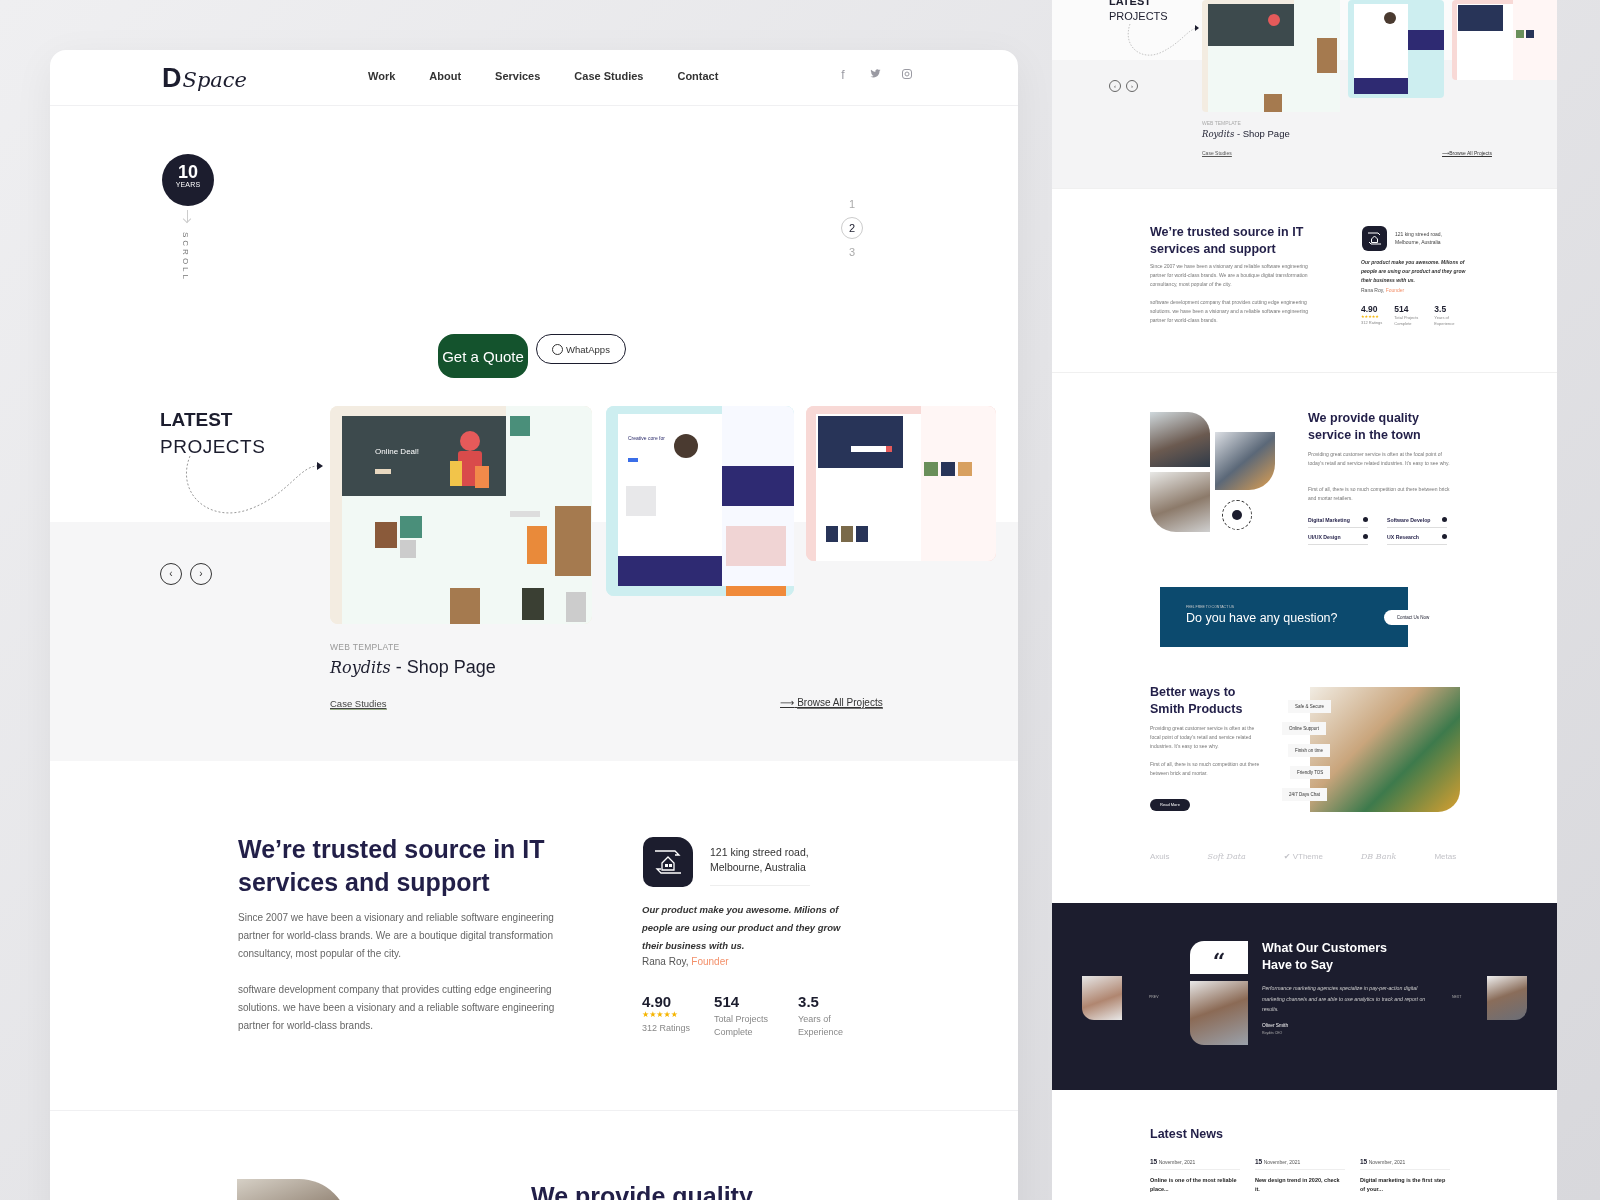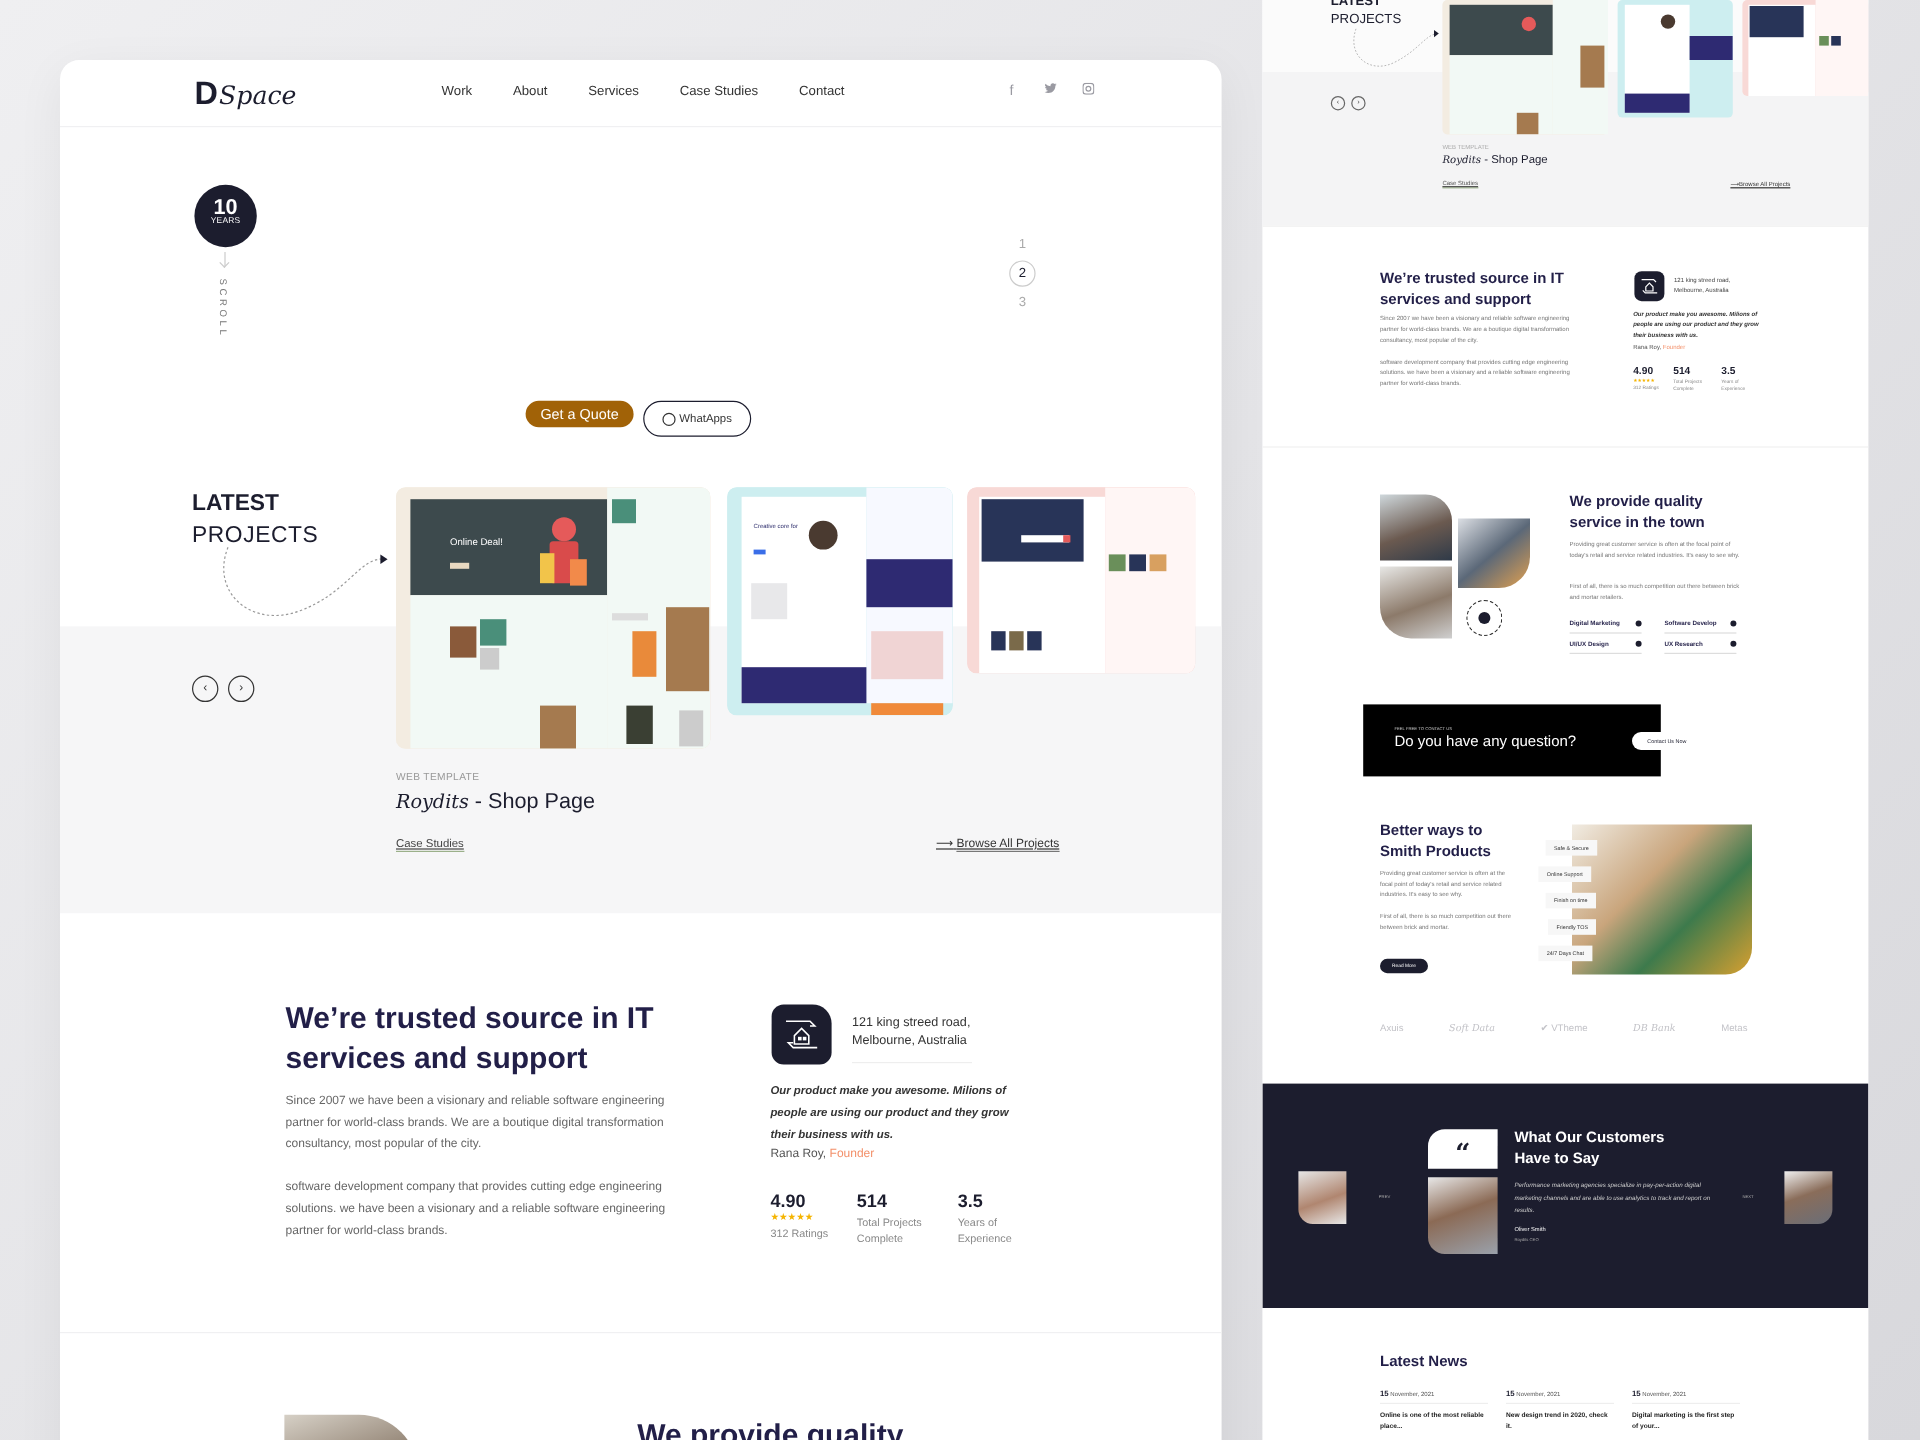--- a/index.html
+++ b/index.html
@@ -17,21 +17,21 @@
     background: #ffffff; border-radius: 16px 16px 0 0; overflow: hidden;
     box-shadow: 0 10px 40px rgba(0,0,0,0.06);
   }
   .nav {
     height: 56px; border-bottom: 1px solid #f0f0f2; position: relative;
   }
   .logo { position: absolute; left: 112px; top: 13px; font-size: 26px; color: #1c1d2e; display:flex; align-items: baseline; }
   .logo .d { font-weight: 700; font-family: "Liberation Sans", sans-serif; font-size: 27px; }
   .logo .s { font-family: "DejaVu Serif", serif; font-style: italic; font-size: 21px; margin-left: 1px; }
   .nav-links { position: absolute; left: 318px; top: 20px; display: flex; gap: 0; }
-  .nav-links a { font-size: 11px; color: #333; text-decoration: none; margin-right: 34px; }
+  .nav-links a { font-size: 11px; color: #333; text-decoration: none; margin-right: 34px; font-weight: bold; }
   .socials { position: absolute; left: 786px; top: 18px; display: flex; gap: 18px; }
   .socials span { color: #9a9aa2; font-size: 12px; width: 14px; text-align: center; }
 
   
   .hero { position: relative; height: 300px; }
   .years-badge {
     position: absolute; left: 112px; top: 48px; width: 52px; height: 52px; border-radius: 50%;
     background: #1c1d2e; color: #fff; text-align: center;
   }
   .years-badge .num { font-size: 18px; font-weight: 700; display: block; margin-top: 9px; line-height: 18px; }
@@ -47,22 +47,22 @@
     font-size: 64px; font-weight: 700; letter-spacing: -1px; color: #1c1d2e;
     padding-left: 2px;
   }
   .hero-title .script { font-family: "DejaVu Serif", serif; font-style: italic; font-weight: 400; font-size: 56px; letter-spacing: -2px; }
   .hero-sub {
     position: absolute; left: 0; right: 0; top: 168px; text-align: center;
     font-size: 11.5px; line-height: 18px; color: #555;
   }
   .hero-btns { position: absolute; left: 388px; top: 228px; display: flex; gap: 8px; }
   .btn-dark {
-    background: #a16207; color: #fff; font-size: 12px; border: none; border-radius: 16px;
-    width: 90px; height: 22px;
+    background: #14532d; color: #fff; font-size: 15px; border: none; border-radius: 16px;
+    width: 90px; height: 44px;
   }
   .btn-outline {
     background: #fff; color: #333; font-size: 9.5px; border: 1px solid #1c1d2e; border-radius: 16px;
     width: 90px; height: 30px; display: flex; align-items: center; justify-content: center; gap: 3px;
   }
   .wa-icon { width: 11px; height: 11px; border: 1.2px solid #333; border-radius: 50%; display:inline-block; position: relative; }
   .pager { position: absolute; left: 790px; top: 86px; width: 24px; text-align: center; }
   .pager div { font-size: 11px; color: #aaa; height: 24px; line-height: 24px; }
   .pager .active { width: 22px; height: 22px; line-height: 20px; border: 1px solid #ccc; border-radius: 50%; color: #1c1d2e; margin: 1px auto; }
 
@@ -152,21 +152,21 @@
   .m-q-img2 { position: absolute; left: 163px; top: 432px; width: 60px; height: 58px; border-radius: 0 0 26px 0; background: linear-gradient(140deg,#dcdfe4,#5b6878 50%,#e2a150); }
   .m-q-img3 { position: absolute; left: 98px; top: 472px; width: 60px; height: 60px; border-radius: 0 0 0 26px; background: linear-gradient(160deg,#e8e8e6,#8c7a6a 55%,#cfcfcf); }
   .m-q-badge { position: absolute; left: 170px; top: 500px; width: 30px; height: 30px; border-radius: 50%; border: 1px dashed #333; }
   .m-q-badge::after { content:""; position:absolute; left:9px; top:9px; width:10px; height:10px; border-radius:50%; background:#1c1d2e; }
   .m-q-title { left: 256px; top: 410px; font-size: 12.5px; line-height: 17px; }
   .m-q-p1 { left: 256px; top: 450px; width: 150px; }
   .m-q-p2 { left: 256px; top: 485px; width: 150px; }
   .m-svc { position: absolute; font-size: 5.2px; font-weight: 700; color: #221f48; width: 60px; border-bottom: 1px solid #ddd; padding-bottom: 4px; display: flex; justify-content: space-between; }
   .m-svc i { width: 5px; height: 5px; border-radius: 50%; background: #1c1d2e; display: inline-block; }
 
-  .m-cta { position: absolute; left: 84px; top: 587px; width: 248px; height: 60px; background: #000000; }
+  .m-cta { position: absolute; left: 108px; top: 587px; width: 248px; height: 60px; background: #0c4a6e; }
   .m-cta .k { position: absolute; left: 26px; top: 18px; font-size: 3.5px; color: #ccc; }
   .m-cta .h { position: absolute; left: 26px; top: 24px; font-size: 12.5px; color: #fff; }
   .m-cta .b { position: absolute; left: 224px; top: 23px; width: 58px; height: 15px; border-radius: 8px; background: #fff; font-size: 4.5px; color: #1c1d2e; text-align: center; line-height: 15px; border: none; }
 
   .m-bw-title { left: 98px; top: 684px; font-size: 12.5px; line-height: 17px; }
   .m-bw-p1 { left: 98px; top: 724px; width: 110px; }
   .m-bw-p2 { left: 98px; top: 760px; width: 110px; }
   .m-readmore { position: absolute; left: 98px; top: 799px; width: 40px; height: 12px; border-radius: 6px; background: #1c1d2e; color: #fff; font-size: 4px; line-height: 12px; text-align: center; border: none; }
   .m-bw-img { position: absolute; left: 258px; top: 687px; width: 150px; height: 125px; border-radius: 0 0 22px 0; background: linear-gradient(135deg,#f1ece3,#c9a57c 40%,#3d7a4c 65%,#d8a030); }
   .m-feat { position: absolute; font-size: 4.5px; color: #333; background: #f7f7f7; padding: 4px 7px; }

